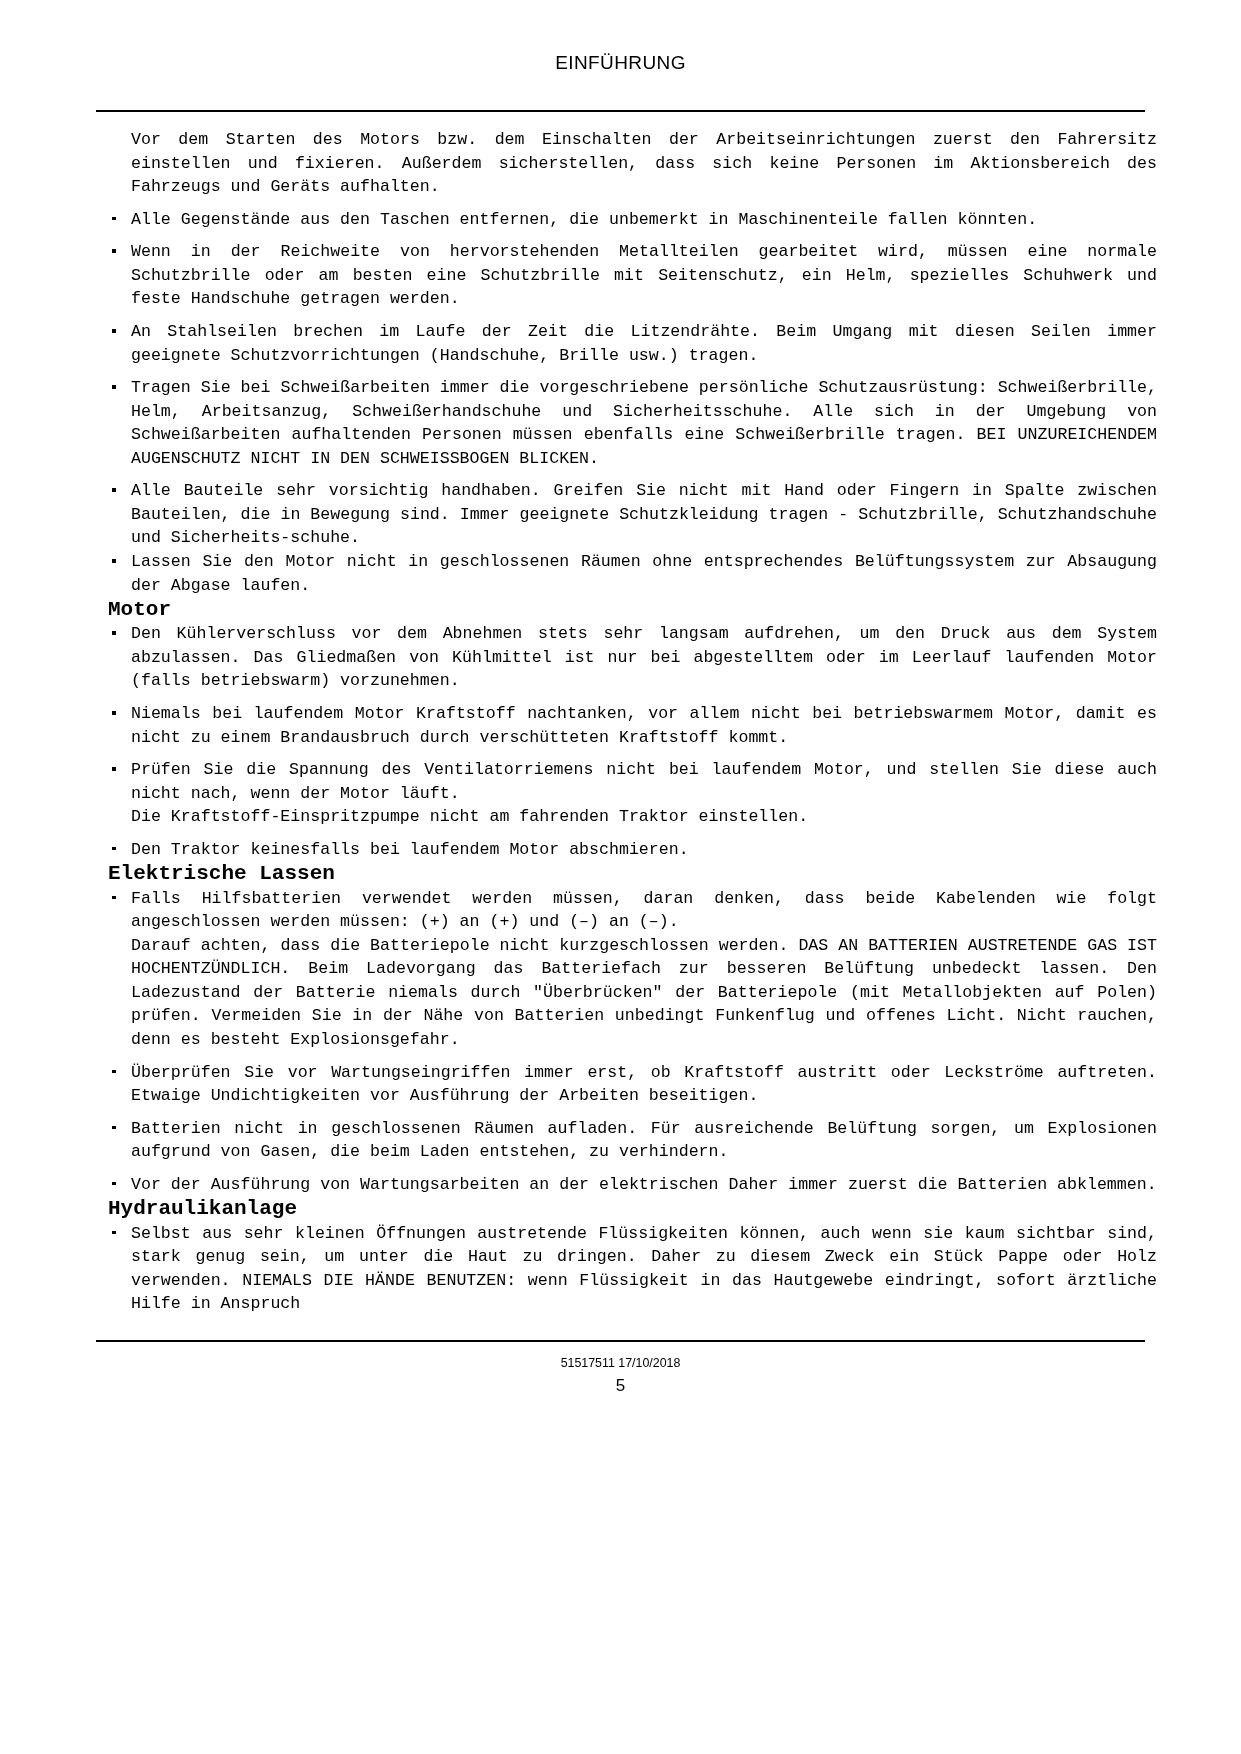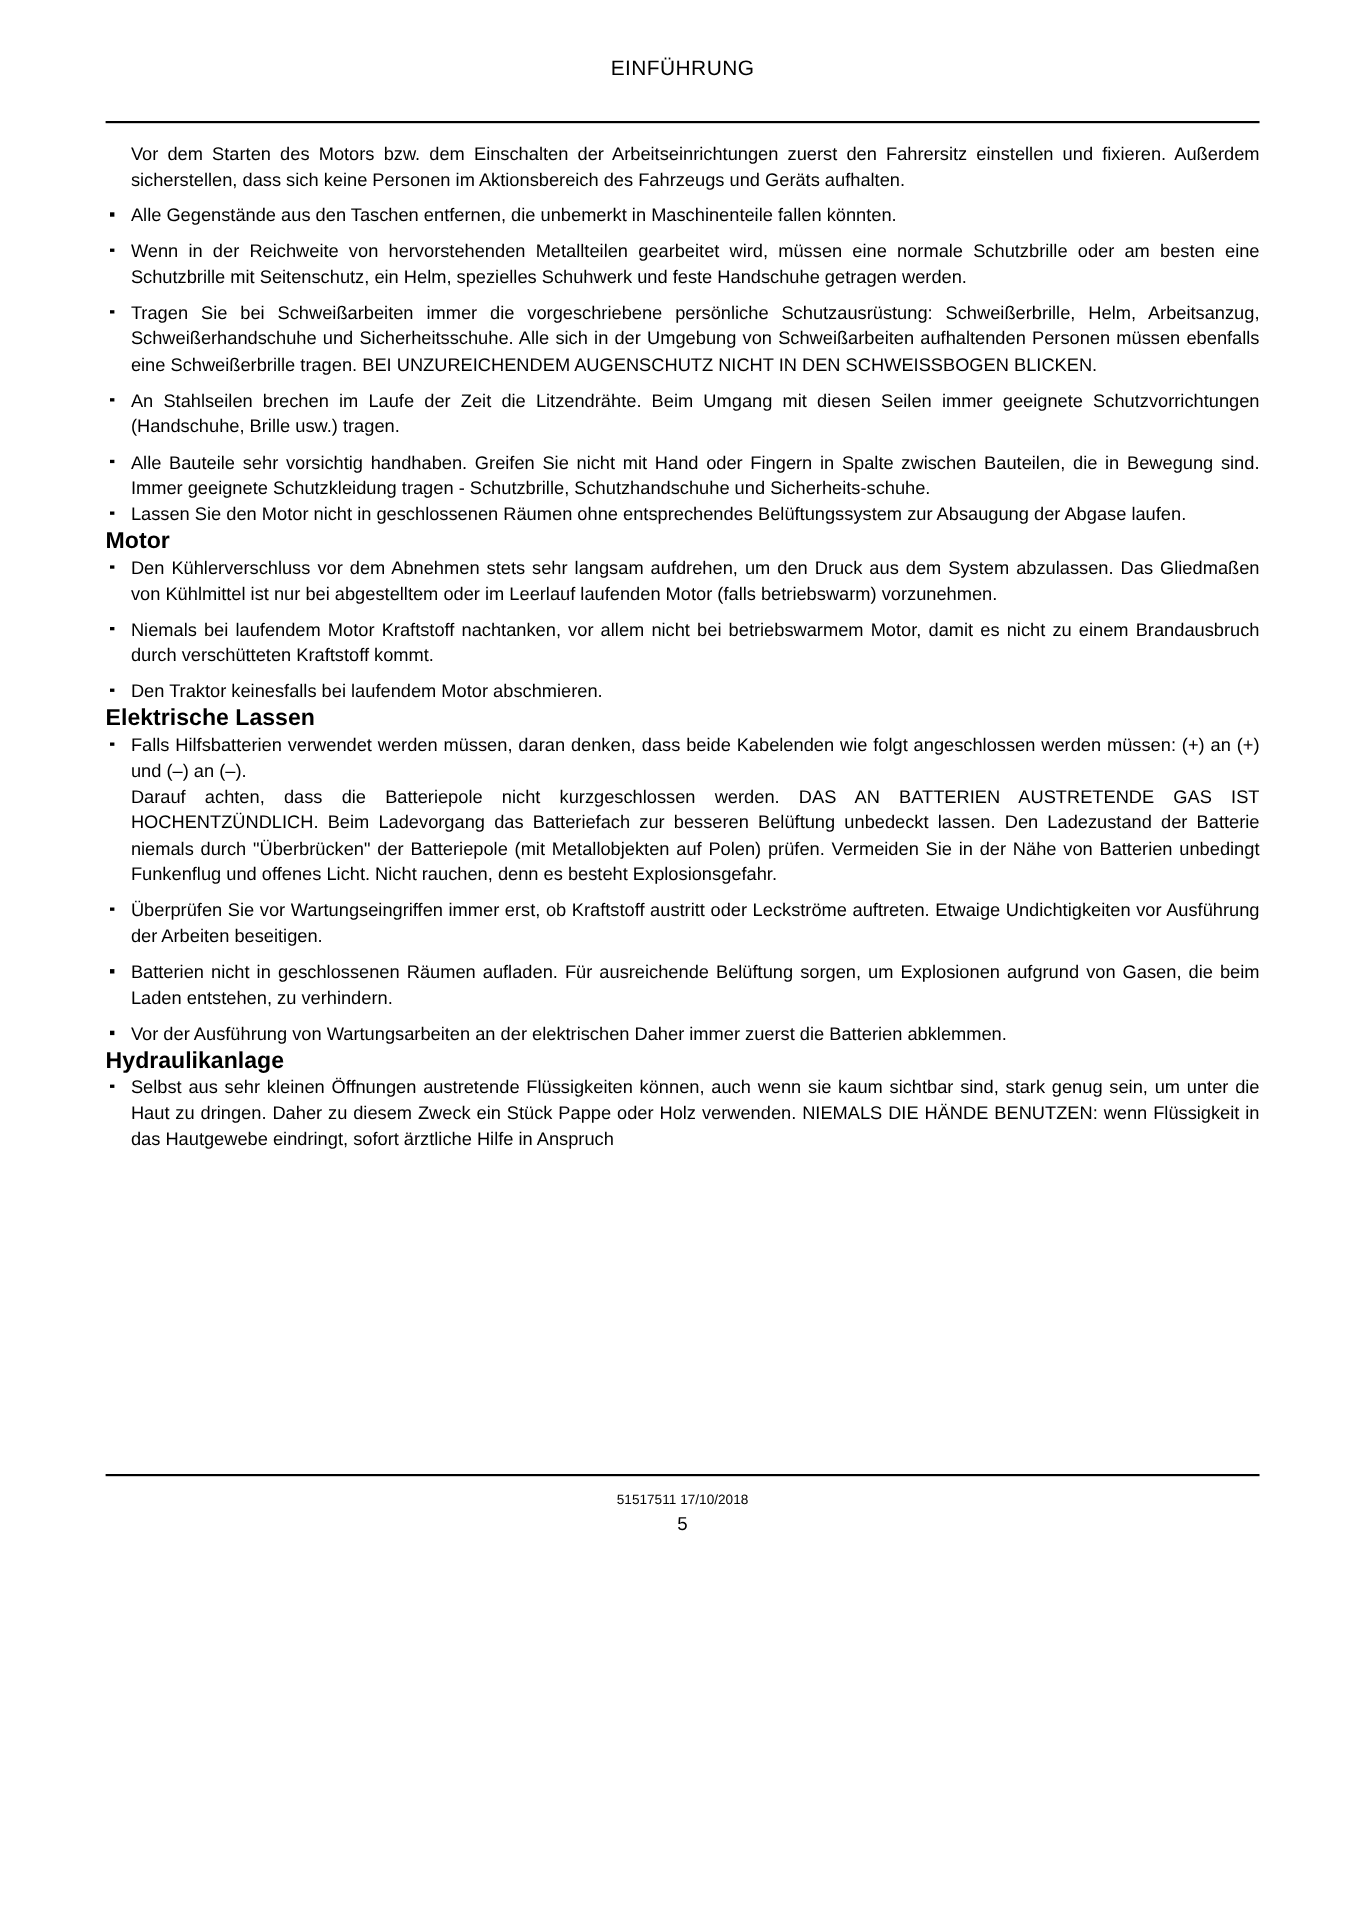--- a/index.html
+++ b/index.html
@@ -39,22 +39,23 @@
     top: 110px;
     left: 96px;
     right: 96px;
     height: 0;
     border-top: 2.2px solid #000;
   }
   
   .content {
     position: absolute;
     top: 128px;
-    left: 96px;
+    left: 108px;
     width: 1049px;
+    font-family: Liberation Mono, monospace;
   }
   .para,
   .bullet-text {
     font-size: 16.6px;
     line-height: 1.42;
     text-align: justify;
     text-justify: inter-word;
     hyphens: manual;
   }
   .lead-para {
@@ -139,48 +140,53 @@
       <li>
         <span class="bullet-dot"></span>
         <span class="bullet-text">Alle Gegenstände aus den Taschen entfernen, die unbemerkt in Maschinenteile fallen könnten.</span>
       </li>
       <li>
         <span class="bullet-dot"></span>
         <span class="bullet-text">Wenn in der Reichweite von hervorstehenden Metallteilen gearbeitet wird, müssen eine normale Schutzbrille oder am besten eine Schutzbrille mit Seitenschutz, ein Helm, spezielles Schuhwerk und feste Handschuhe getragen werden.</span>
       </li>
       <li>
         <span class="bullet-dot"></span>
+        <span class="bullet-text">An Stahlseilen brechen im Laufe der Zeit die Litzendrähte.  Beim Umgang mit diesen Seilen immer geeignete Schutzvorrichtungen (Handschuhe, Brille usw.) tragen.</span>
+      </li>
+      <li>
+        <span class="bullet-dot"></span>
         <span class="bullet-text">Tragen Sie bei Schweißarbeiten immer die vorgeschriebene persönliche Schutzausrüstung: Schweißerbrille, Helm, Arbeitsanzug, Schweißerhandschuhe und Sicherheitsschuhe.  Alle sich in der Umgebung von Schweißarbeiten aufhaltenden Personen müssen ebenfalls eine Schweißerbrille tragen. BEI UNZUREICHENDEM AUGENSCHUTZ NICHT IN DEN SCHWEISSBOGEN BLICKEN.</span>
       </li>
       <li>
         <span class="bullet-dot"></span>
-        <span class="bullet-text">An Stahlseilen brechen im Laufe der Zeit die Litzendrähte.  Beim Umgang mit diesen Seilen immer geeignete Schutzvorrichtungen (Handschuhe, Brille usw.) tragen.</span>
-      </li>
-      <li>
-        <span class="bullet-dot"></span>
         <span class="bullet-text">Alle Bauteile sehr vorsichtig handhaben.  Greifen Sie nicht mit Hand oder Fingern in Spalte zwischen Bauteilen, die in Bewegung sind. Immer geeignete Schutzkleidung tragen - Schutzbrille, Schutzhandschuhe und Sicherheits-schuhe.</span>
       </li>
     </ul>
 
     <ul class="bullets sec-gap-after">
       <li>
         <span class="bullet-dot"></span>
         <span class="bullet-text">Lassen Sie den Motor nicht in geschlossenen Räumen ohne entsprechendes Belüftungssystem zur Absaugung der Abgase laufen.</span>
       </li>
     </ul>
 
     <h2 class="section-title sec-gap-before">Motor</h2>
     <ul class="bullets sec-gap-after">
       <li>
         <span class="bullet-dot"></span>
         <span class="bullet-text">Den Kühlerverschluss vor dem Abnehmen stets sehr langsam aufdrehen, um den Druck aus dem System abzulassen. Das Gliedmaßen von Kühlmittel ist nur bei abgestelltem oder im Leerlauf laufenden Motor (falls betriebswarm) vorzunehmen.</span>
       </li>
       <li>
         <span class="bullet-dot"></span>
         <span class="bullet-text">Niemals bei laufendem Motor Kraftstoff nachtanken, vor allem nicht bei betriebswarmem Motor, damit es nicht zu einem Brandausbruch durch verschütteten Kraftstoff kommt.</span>
+      </li>
+      <li>
+        <span class="bullet-dot"></span>
+        <span class="bullet-text">Prüfen Sie die Spannung des Ventilatorriemens nicht bei laufendem Motor, und stellen Sie diese auch nicht nach, wenn der Motor läuft.</span>
+        <span class="bullet-text sub-line">Die Kraftstoff-Einspritzpumpe nicht am fahrenden Traktor einstellen.</span>
       </li>
       <li>
         <span class="bullet-dot"></span>
         <span class="bullet-text">Den Traktor keinesfalls bei laufendem Motor abschmieren.</span>
       </li>
     </ul>
 
     <h2 class="section-title sec-gap-before">Elektrische Lassen</h2>
     <ul class="bullets sec-gap-after">
       <li>

